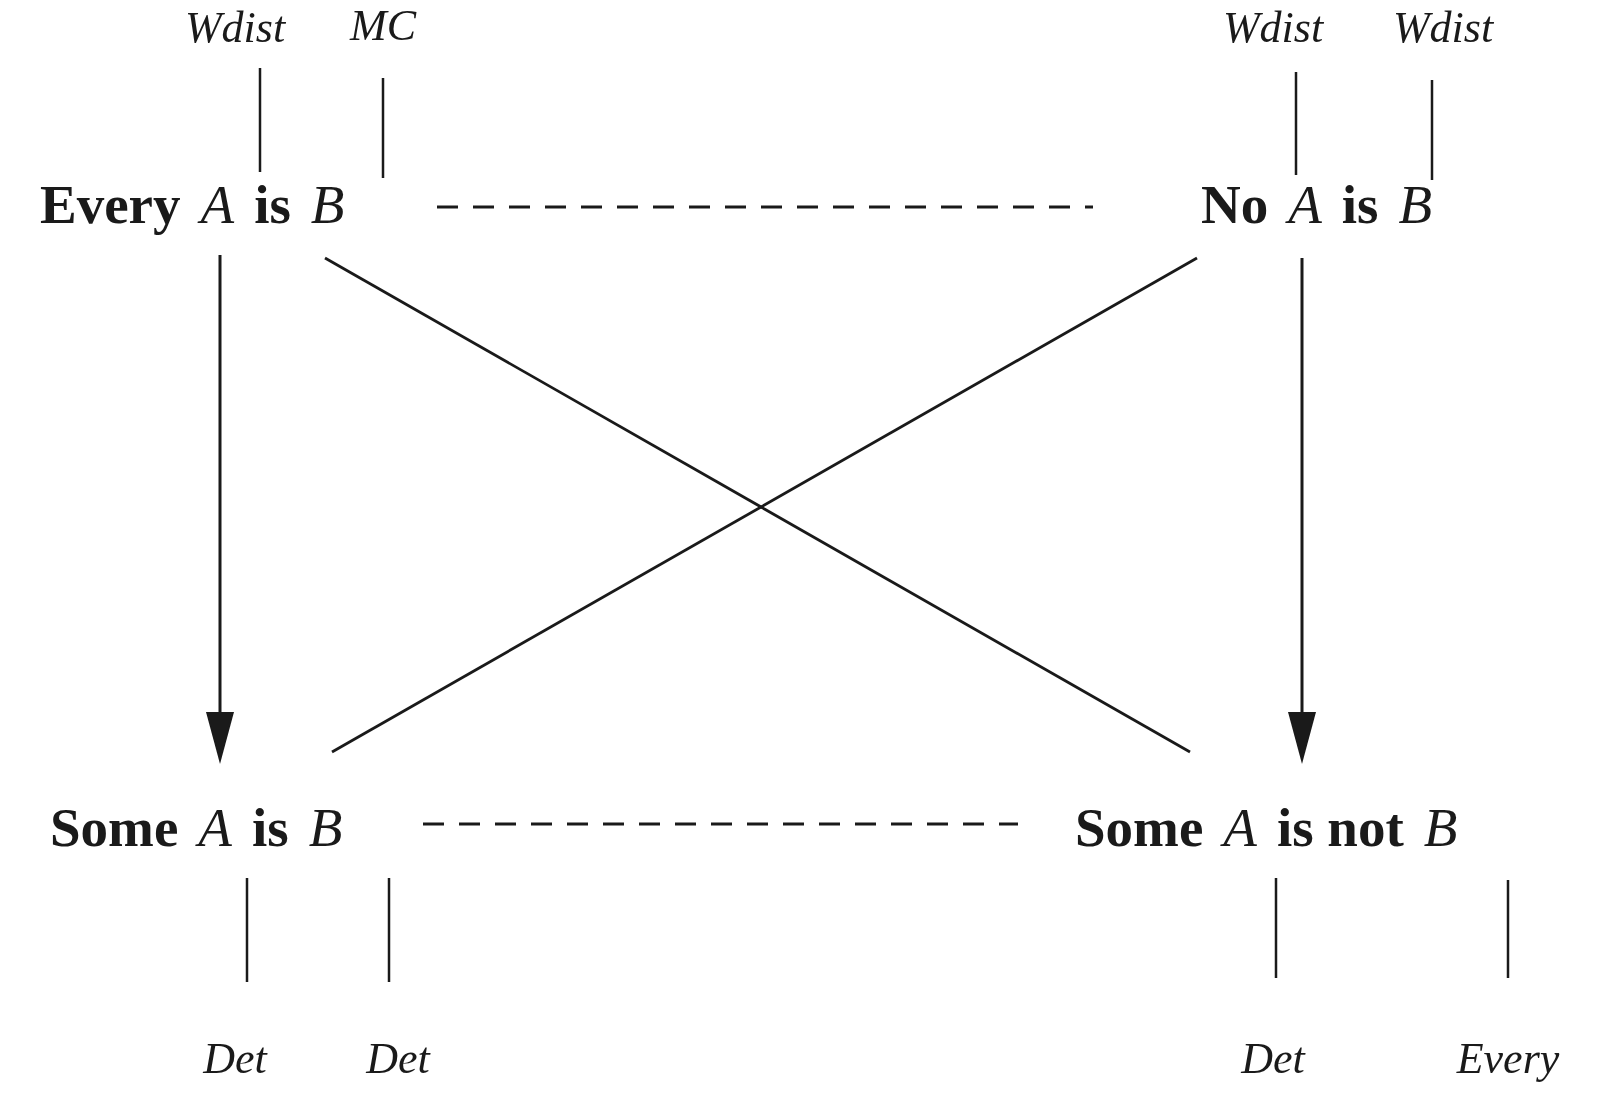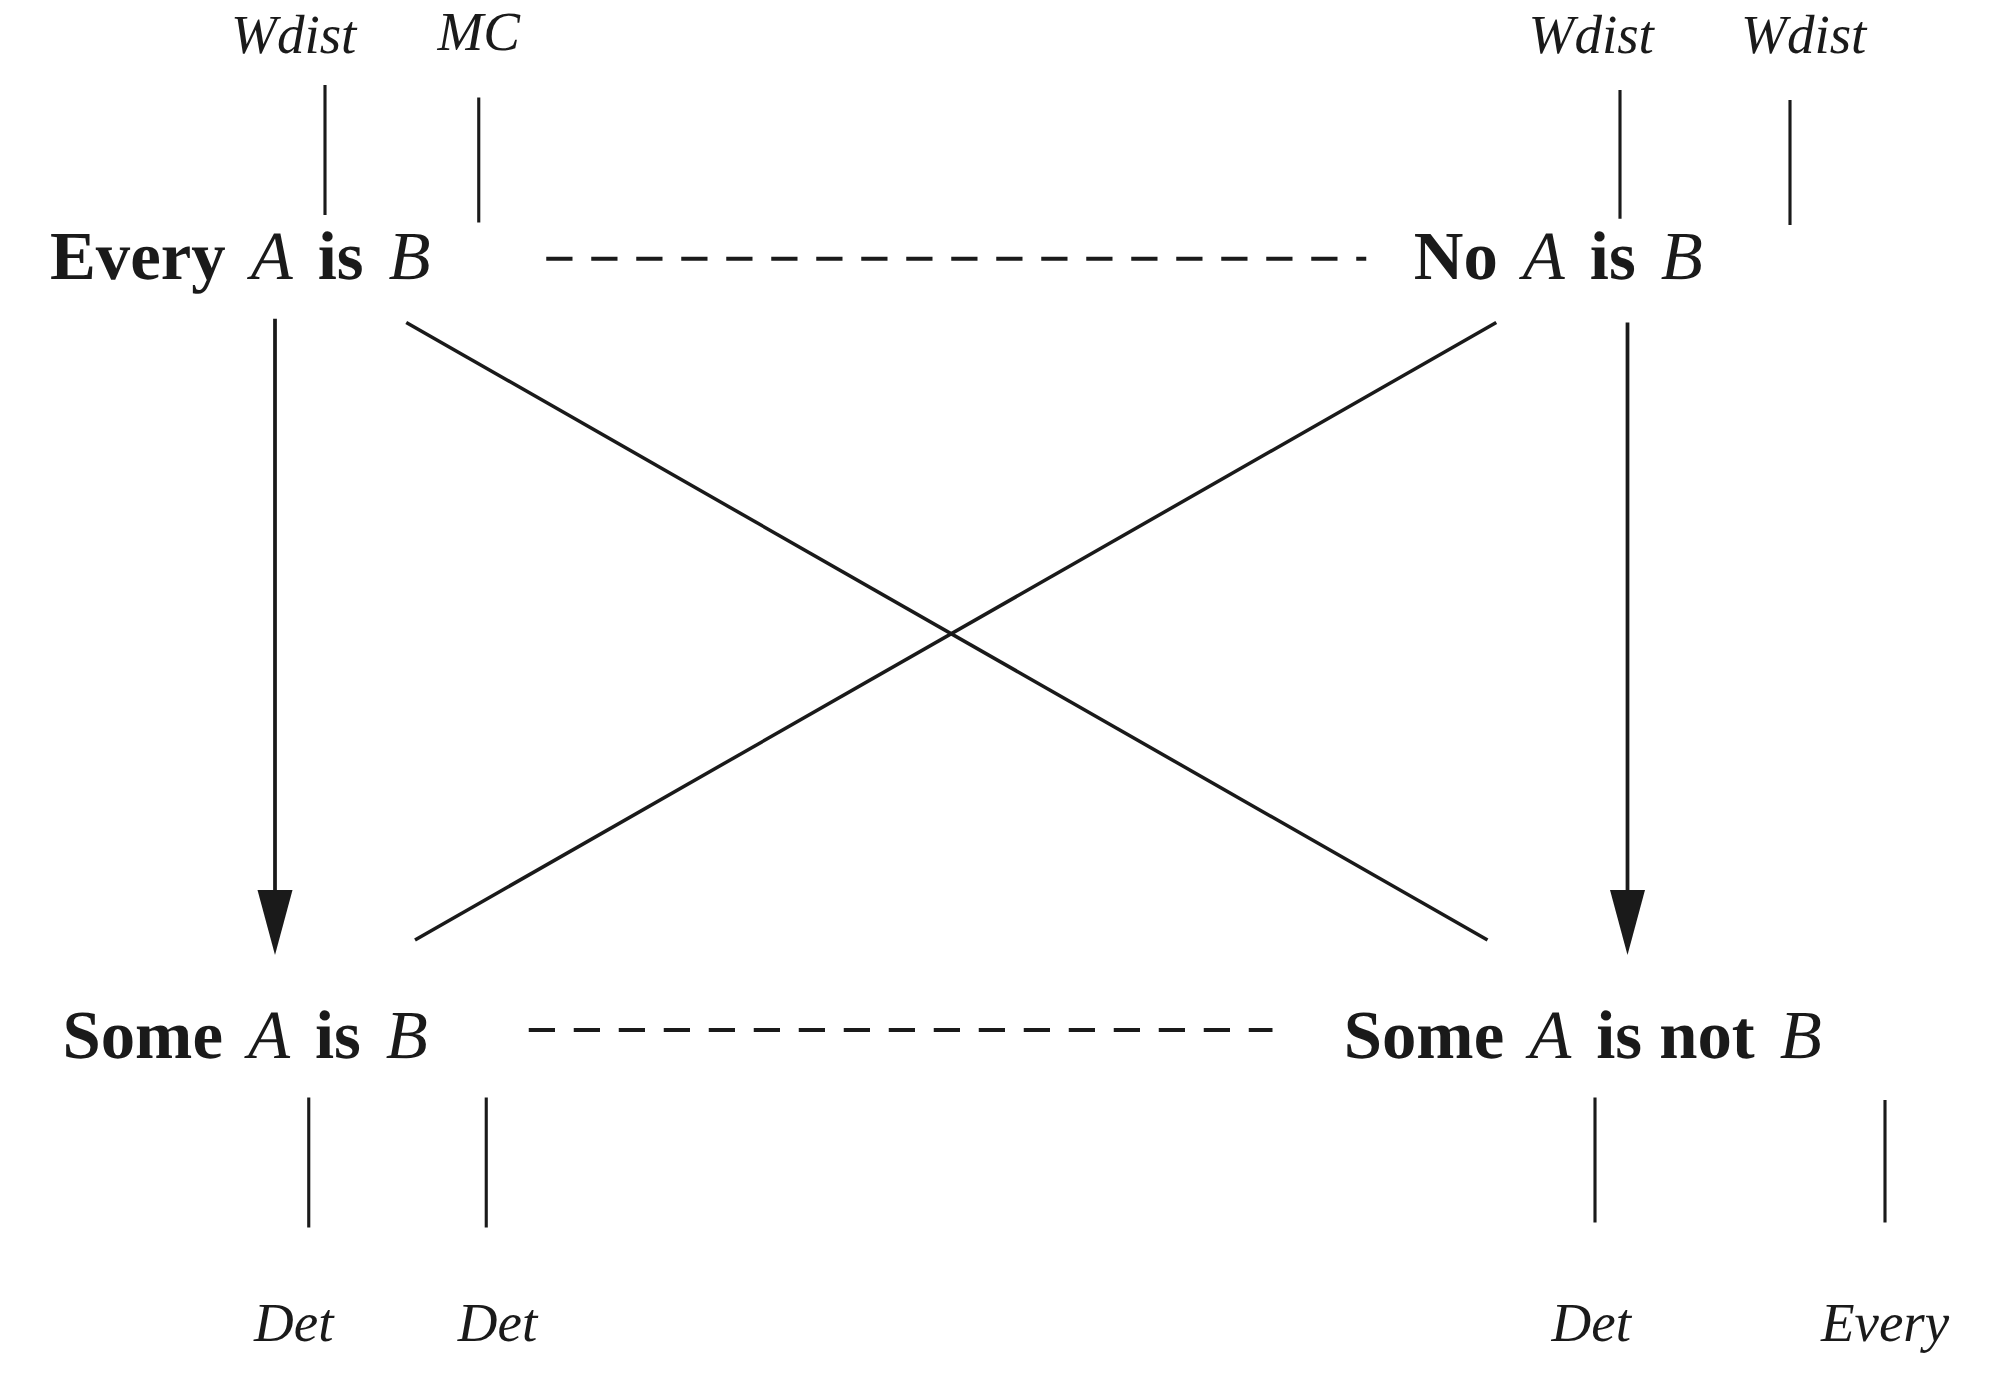--- a/index.html
+++ b/index.html
@@ -88,21 +88,21 @@
   <div class="anno" style="left:1273px; top:6px;">Wdist</div>
   <div class="anno" style="left:1443px; top:6px;">Wdist</div>
 
   <div class="prop" style="left:40px; top:177px;">
     <span class="kw">Every</span>
     <span class="var">A</span>
     <span class="kw">is</span>
     <span class="var">B</span>
   </div>
 
-  <div class="prop" style="left:1131px; top:177px;">
+  <div class="prop" style="left:1201px; top:177px;">
     <span class="kw">No</span>
     <span class="var">A</span>
     <span class="kw">is</span>
     <span class="var">B</span>
   </div>
 
   <div class="prop" style="left:50px; top:800px;">
     <span class="kw">Some</span>
     <span class="var">A</span>
     <span class="kw">is</span>

